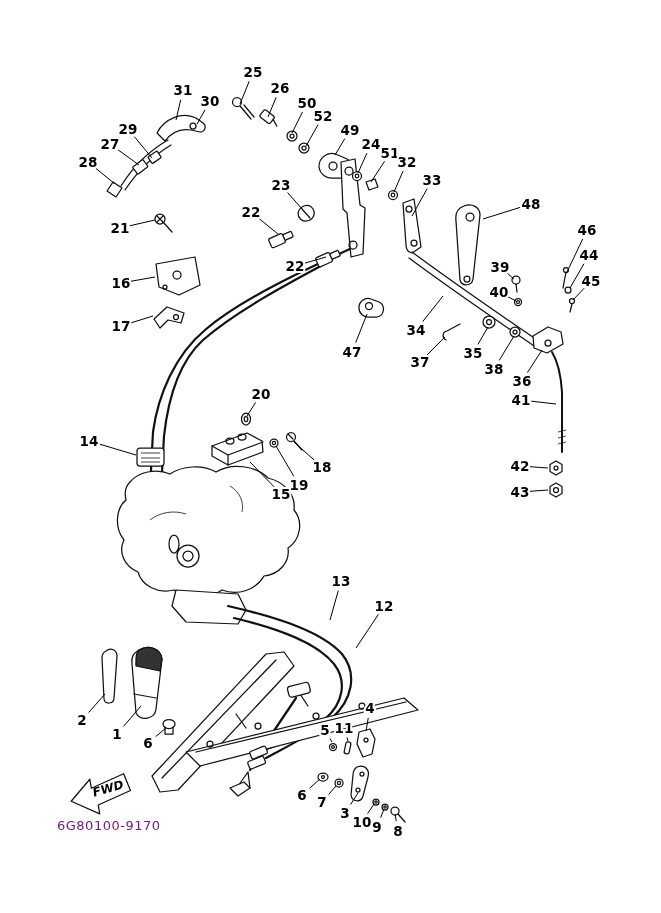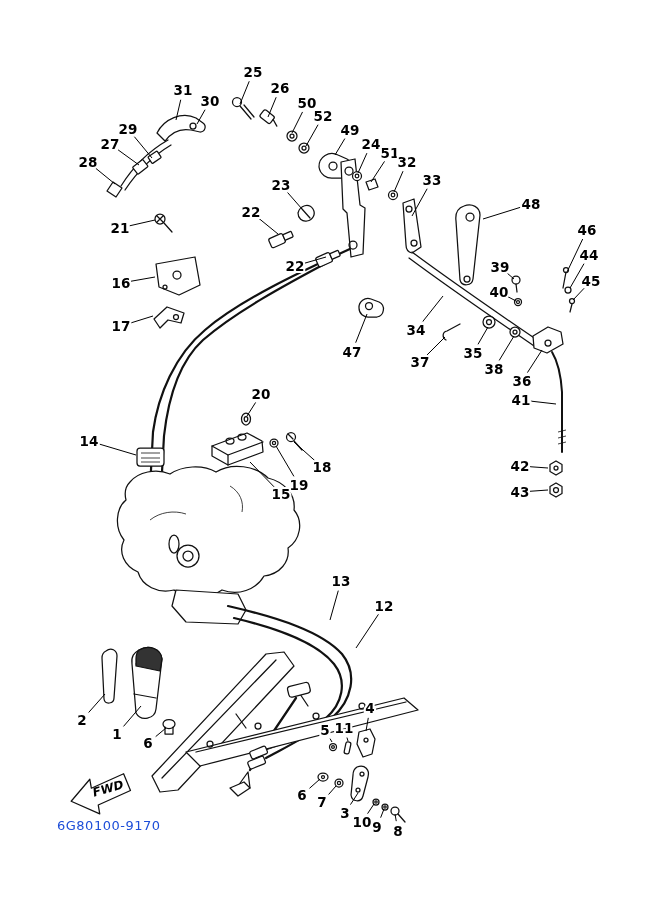--- a/index.html
+++ b/index.html
@@ -9,21 +9,21 @@
   .part{stroke:#111111;stroke-width:1.25;fill:none;stroke-linejoin:round;stroke-linecap:round;}
   .part-f{stroke:#111111;stroke-width:1.25;fill:#ffffff;stroke-linejoin:round;stroke-linecap:round;}
   .thin{stroke:#111111;stroke-width:0.8;fill:none;}
   .cable{stroke:#111111;stroke-width:2.2;fill:none;stroke-linecap:round;}
   .callout{font-family:"DejaVu Sans",sans-serif;font-size:13.5px;font-weight:bold;fill:#000;
            text-anchor:middle;dominant-baseline:central;
            paint-order:stroke;stroke:#ffffff;stroke-width:4px;}
   .leader{stroke:#000000;stroke-width:1;}
   .fwd-text{font-family:"DejaVu Sans",sans-serif;font-style:italic;font-weight:bold;font-size:12px;
             fill:#000;text-anchor:middle;dominant-baseline:central;}
-  #diagram-code{position:absolute;left:57px;top:818px;font-size:13px;color:#1d4ed8;letter-spacing:0.5px;}
+  #diagram-code{position:absolute;left:57px;top:818px;font-size:13px;color:#701a75;letter-spacing:0.5px;}
 </style>
 </head>
 <body>
 
 <div id="stage">
   <svg id="drawing" width="661" height="913" viewBox="0 0 661 913" xmlns="http://www.w3.org/2000/svg">
 
     <g>
       <path class="cable" d="M352,248 C300,272 240,300 205,330 C175,355 158,395 153,432 L151,470"></path>
       <path class="cable" d="M332,260 C285,285 235,312 203,340 C179,362 168,400 164,436 L162,472"></path>

